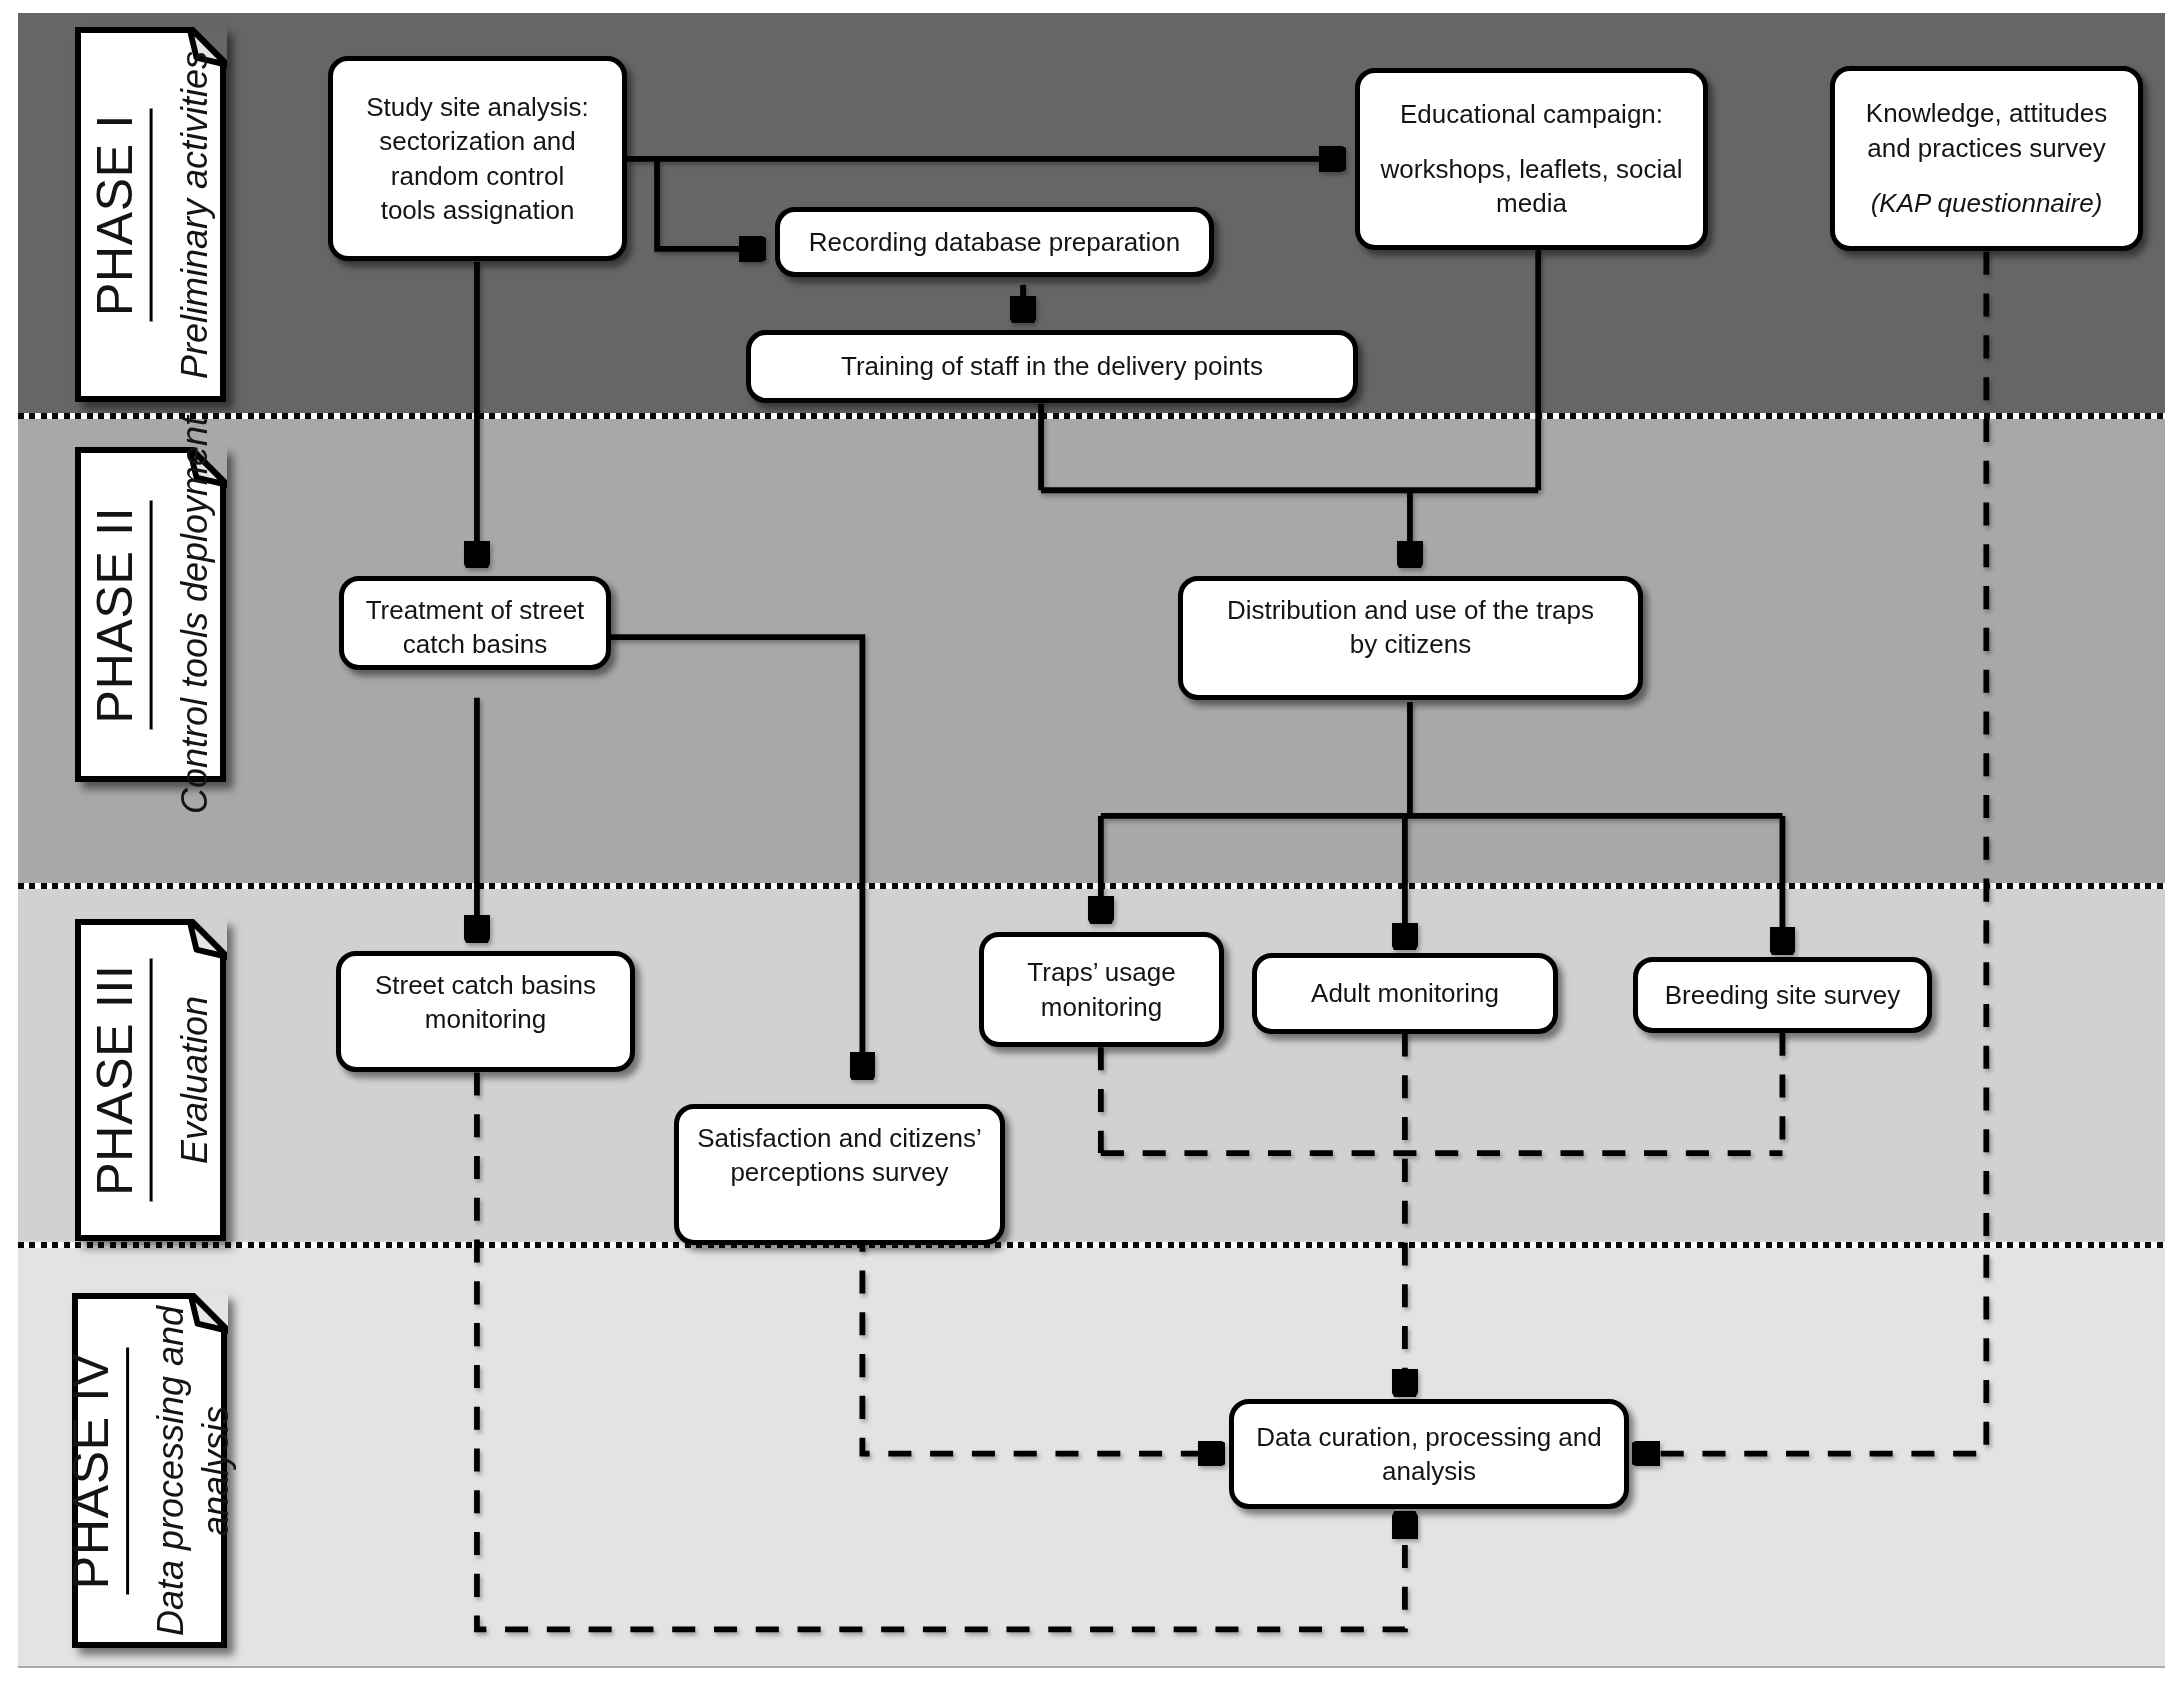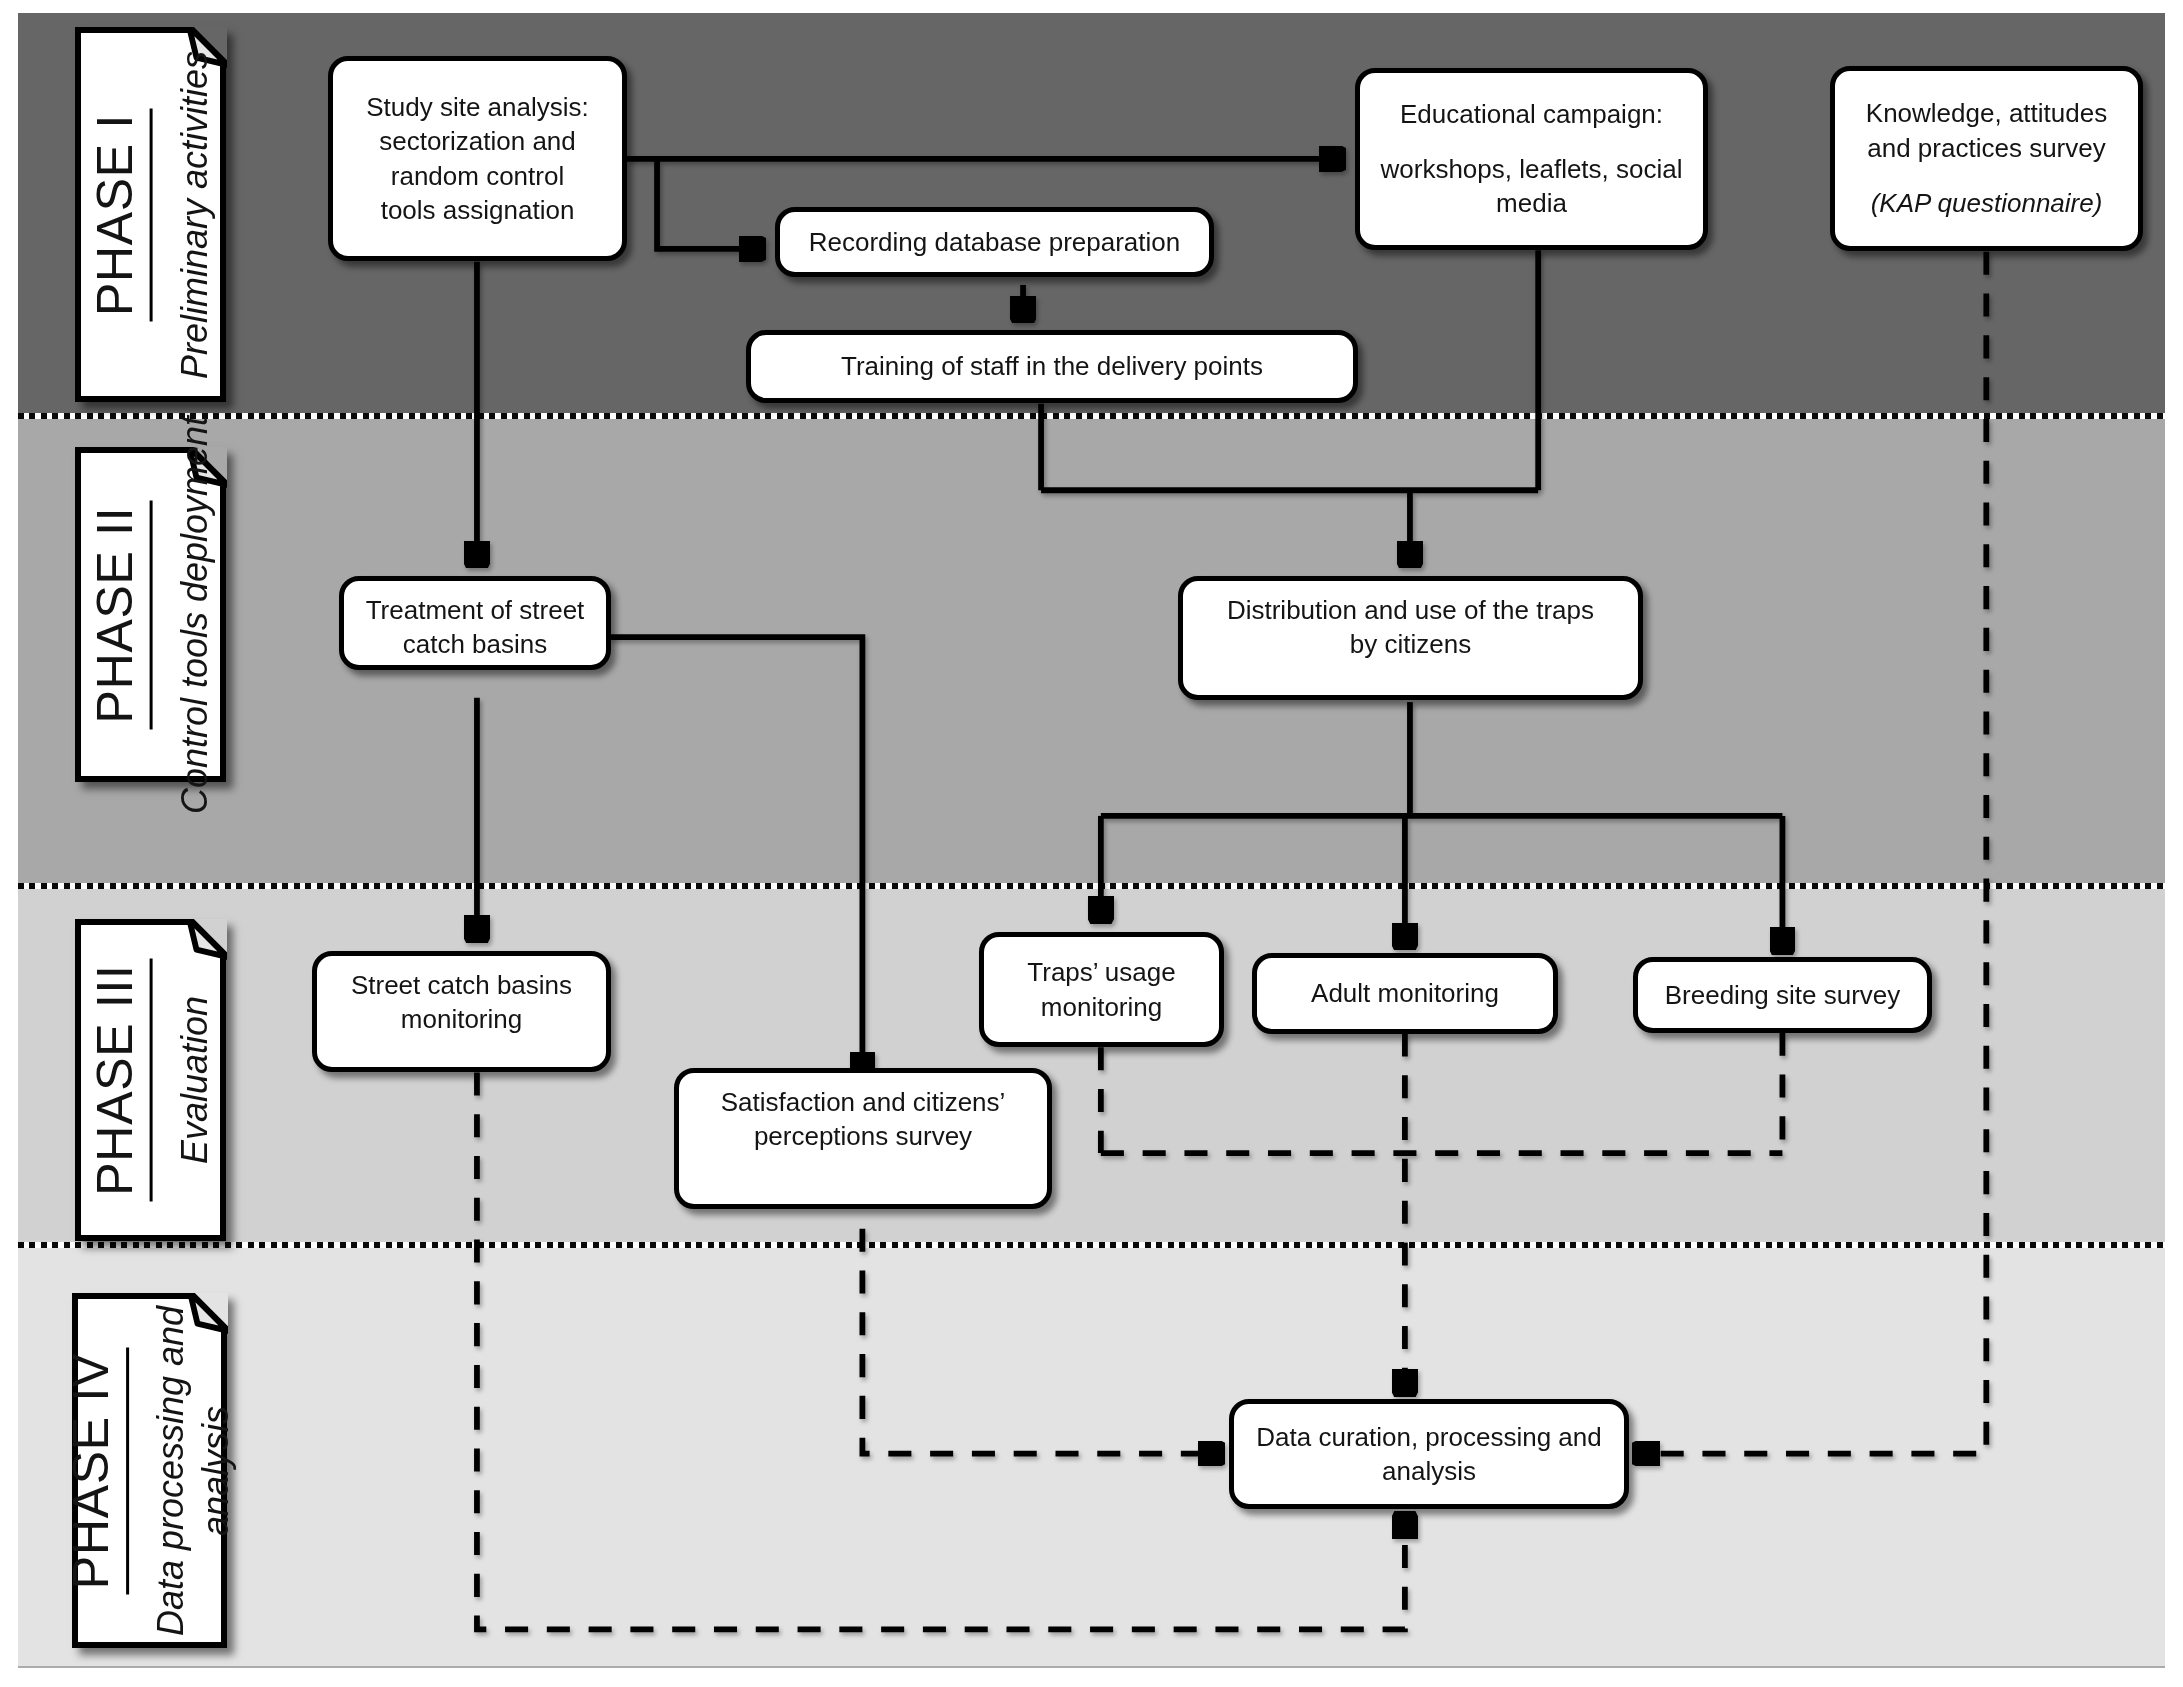--- a/index.html
+++ b/index.html
@@ -151,35 +151,35 @@
 
   <div class="node top" style="left:339px;top:576px;width:272px;height:94px">
     <span>Treatment of street
 catch basins</span>
   </div>
   <div class="node top" style="left:1178px;top:576px;width:465px;height:124px">
     <span>Distribution and use of the traps
 by citizens</span>
   </div>
 
-  <div class="node top" style="left:312px;top:951px;width:299px;height:121px">
+  <div class="node top" style="left:336px;top:951px;width:299px;height:121px">
     <span>Street catch basins
 monitoring</span>
   </div>
   <div class="node" style="left:979px;top:932px;width:245px;height:115px">
     <span>Traps’ usage
 monitoring</span>
   </div>
   <div class="node" style="left:1252px;top:953px;width:306px;height:81px">
     <span>Adult monitoring</span>
   </div>
   <div class="node" style="left:1633px;top:957px;width:299px;height:76px">
     <span>Breeding site survey</span>
   </div>
-  <div class="node top" style="left:674px;top:1068px;width:378px;height:141px">
+  <div class="node top" style="left:674px;top:1104px;width:331px;height:141px">
     <span>Satisfaction and citizens’
 perceptions survey</span>
   </div>
 
   <div class="node" style="left:1229px;top:1399px;width:400px;height:110px">
     <span>Data curation, processing and
 analysis</span>
   </div>
 
 </div>

